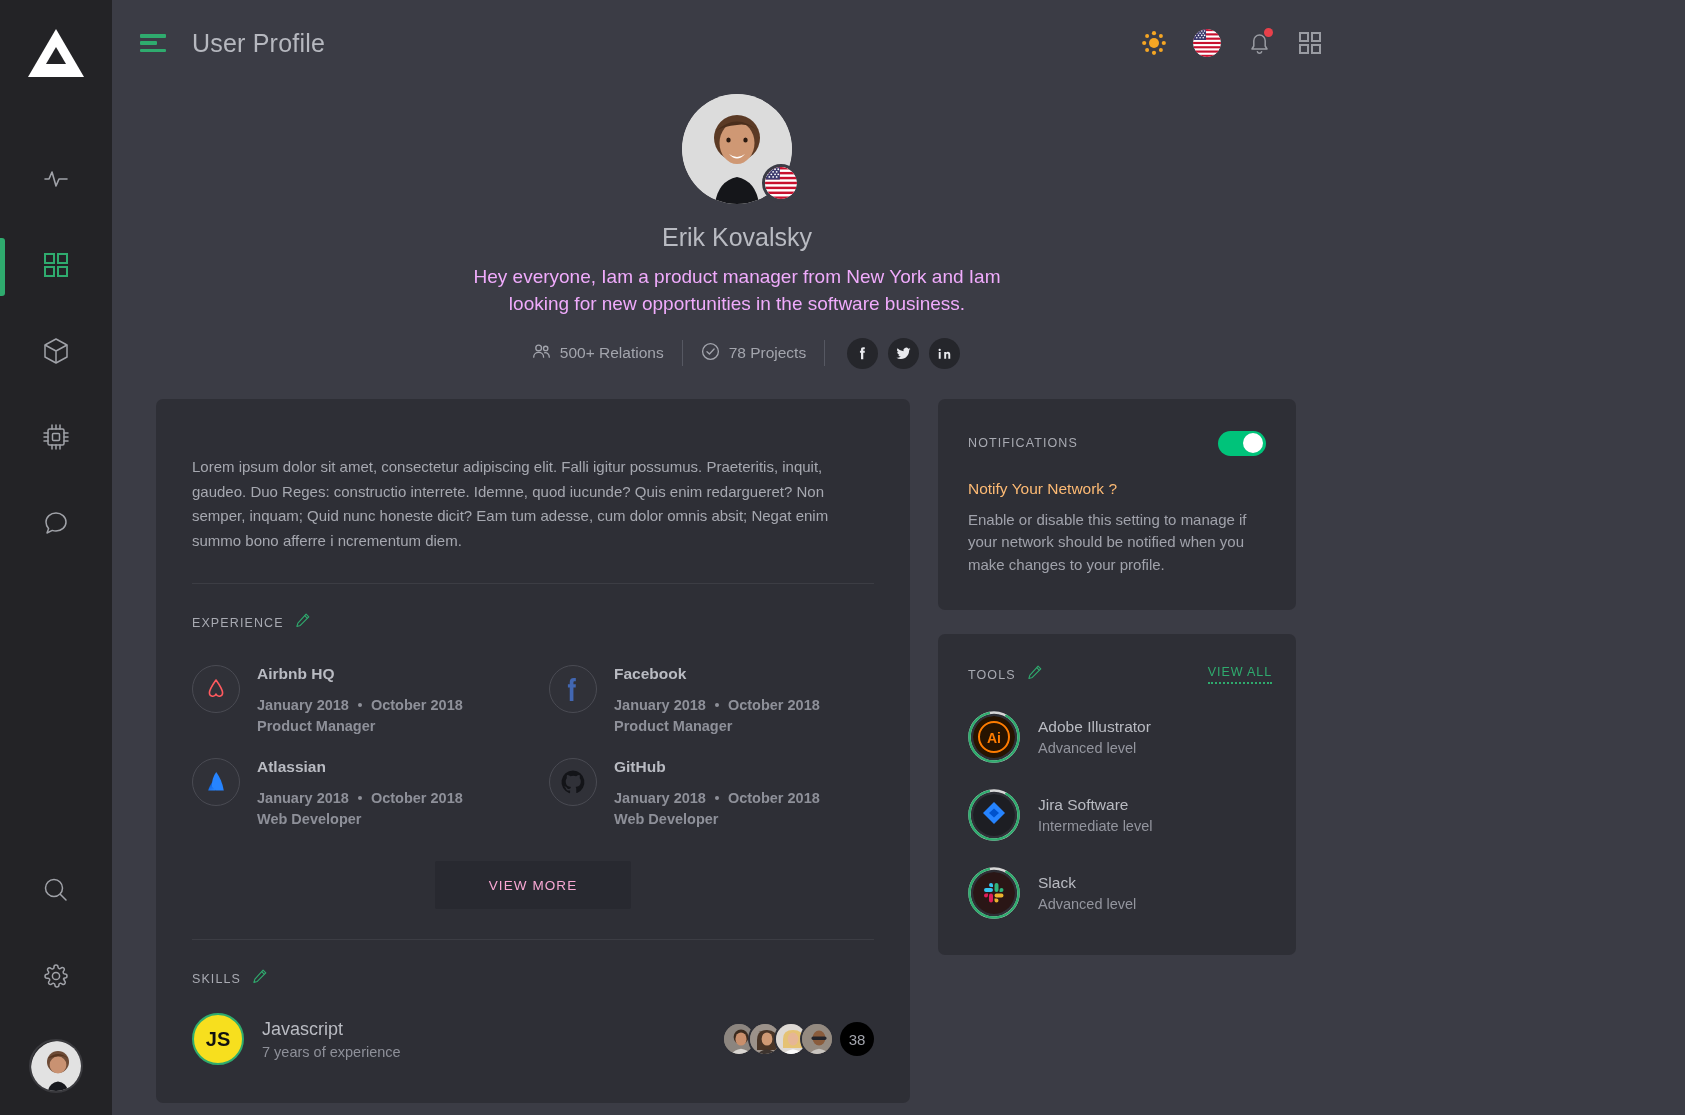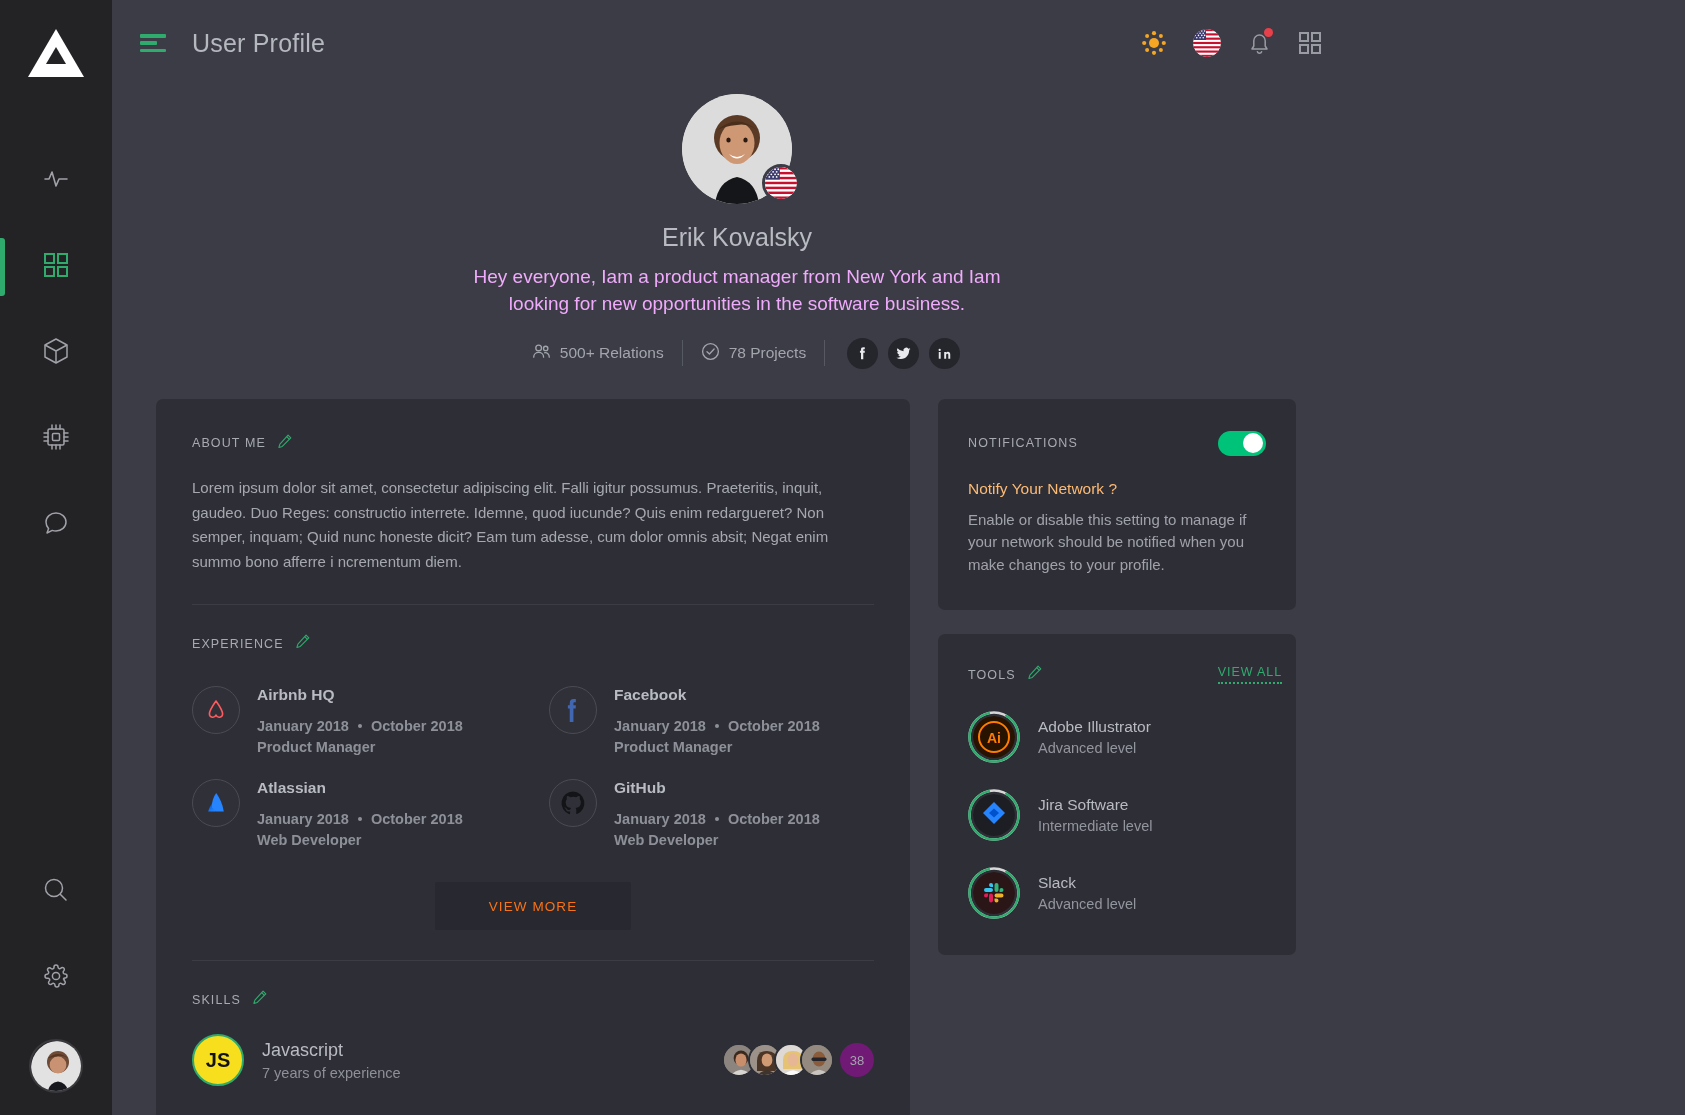--- a/index.html
+++ b/index.html
@@ -100,51 +100,51 @@
   .exp-logo { width: 48px; height: 48px; border-radius: 50%; background: #303138;
               border: 1px solid #4a4b53; display: flex; align-items: center;
               justify-content: center; flex: 0 0 48px; }
   .exp-name { color: #b9bbc2; font-size: 15.5px; }
   .exp-dates { color: #8e9099; font-size: 14.5px; margin-top: 14px; display: flex; align-items: center; gap: 9px; }
   .exp-dates .dot { width: 4px; height: 4px; border-radius: 50%; background: #8e9099; display: inline-block; }
   .exp-role { color: #8e9099; font-size: 14.5px; margin-top: 5px; }
 
   .viewmore-wrap { display: flex; justify-content: center; margin-top: 26px; }
   .view-more-btn {
-    background: #282930; color: #f97316; border: none; cursor: pointer;
+    background: #282930; color: #f9a8d4; border: none; cursor: pointer;
     width: 196px; height: 48px; font-size: 13.5px; letter-spacing: 1.1px;
     font-family: "Liberation Sans", sans-serif; border-radius: 2px;
   }
 
   .skill-row { display: flex; align-items: center; margin-top: 24px; }
   .skill-badge { width: 52px; height: 52px; border-radius: 50%; background: #f7df1e;
                  border: 2px solid #2fab6e; display: flex; align-items: center;
                  justify-content: center; color: #111; font-weight: bold; font-size: 20px; }
   .skill-meta { margin-left: 18px; }
   .skill-name { color: #b9bbc2; font-size: 18px; }
   .skill-exp { color: #8e9099; font-size: 14.5px; margin-top: 4px; }
   .skill-people { margin-left: auto; display: flex; align-items: center; }
   .skill-people .pav { width: 34px; height: 34px; border-radius: 50%; overflow: hidden;
                        margin-left: -8px; border: 2px solid #2e2f36; background: #7d7a78; }
   .skill-people .pav:first-child { margin-left: 0; }
-  .more-count { width: 34px; height: 34px; border-radius: 50%; background: #701a75;
-                color: #a3a5ad; font-size: 13px; display: flex; align-items: center;
+  .more-count { width: 34px; height: 34px; border-radius: 50%; background: #000000;
+                color: #a3a5ad; font-size: 15px; display: flex; align-items: center;
                 justify-content: center; margin-left: 6px; cursor: pointer; }
 
   
   .notif-card { padding: 32px 30px 34px 30px; }
   .notif-head { display: flex; align-items: center; justify-content: space-between; }
   .toggle { width: 48px; height: 25px; border-radius: 13px; background: #00c37a;
             position: relative; cursor: pointer; }
   .toggle .knob { position: absolute; top: 2.5px; right: 3px; width: 20px; height: 20px;
                   border-radius: 50%; background: #fff; }
   .notif-q { color: #fdba74; font-size: 15.5px; margin-top: 24px; }
   .notif-d { color: #a0a2ab; font-size: 15px; line-height: 1.5; margin-top: 11px; }
 
-  .tools-card { padding: 30px 14px 36px 30px; }
+  .tools-card { padding: 30px 24px 36px 30px; }
   .tool-row { display: flex; align-items: center; margin-top: 26px; }
   .ring { position: relative; width: 52px; height: 52px; flex: 0 0 52px; }
   .ring svg { position: absolute; inset: 0; }
   .tool-ico { position: absolute; left: 5px; top: 5px; width: 42px; height: 42px;
               border-radius: 50%; display: flex; align-items: center; justify-content: center;
               overflow: hidden; }
   .tool-meta { margin-left: 18px; }
   .tool-name { color: #b9bbc2; font-size: 15.5px; }
   .tool-level { color: #93959e; font-size: 14.5px; margin-top: 4px; }
 </style>
@@ -412,29 +412,20 @@
             </svg>
           </a>
         </div>
       </div>
     </section>
 
     <div class="content">
 
       <section class="card left-card">
 
-        <div class="sec-head">
-          <span class="sec-title">ABOUT ME</span>
-          <span>
-            <svg width="17" height="17" viewBox="0 0 20 20" fill="none" stroke="#2fab6e" stroke-width="1.3" stroke-linejoin="round">
-              <path d="M14.2 2.6 L17.4 5.8 L7.4 15.8 L3.4 17 L4.6 13z"></path>
-              <path d="M12.6 4.2 L15.8 7.4"></path>
-            </svg>
-          </span>
-        </div>
         <p class="about-text">Lorem ipsum dolor sit amet, consectetur adipiscing elit. Falli igitur possumus. Praeteritis, inquit, gaudeo. Duo Reges: constructio interrete. Idemne, quod iucunde? Quis enim redargueret? Non semper, inquam; Quid nunc honeste dicit? Eam tum adesse, cum dolor omnis absit; Negat enim summo bono afferre i ncrementum diem.</p>
 
         <div class="divider"></div>
 
         <div class="sec-head" style="margin-top:28px">
           <span class="sec-title">EXPERIENCE</span>
           <span>
             <svg width="17" height="17" viewBox="0 0 20 20" fill="none" stroke="#2fab6e" stroke-width="1.3" stroke-linejoin="round">
               <path d="M14.2 2.6 L17.4 5.8 L7.4 15.8 L3.4 17 L4.6 13z"></path>
               <path d="M12.6 4.2 L15.8 7.4"></path>

